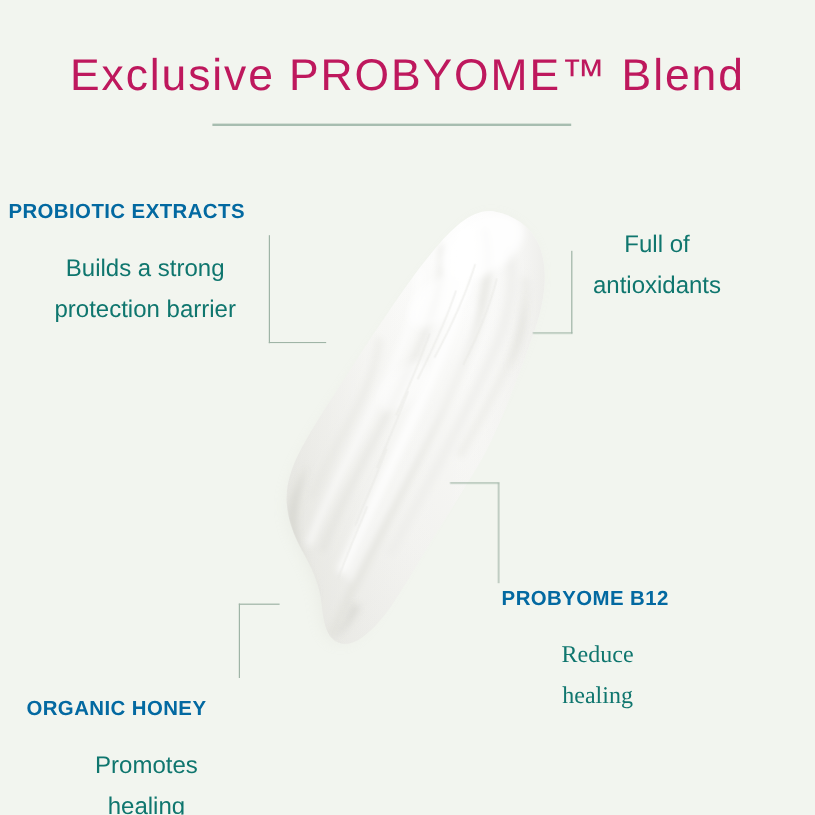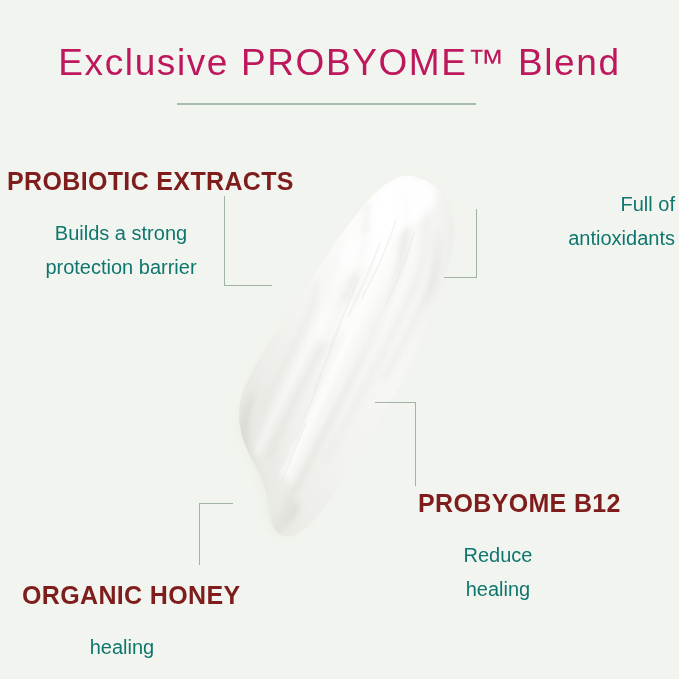--- a/index.html
+++ b/index.html
@@ -44,24 +44,24 @@
     width: 299px;
     height: 2px;
     background: #a7bdb0;
   }
 
   
   .callout {
     position: absolute;
   }
   .callout .heading {
-    font-size: 25px;
+    font-size: 17px;
     font-weight: bold;
     letter-spacing: 0.35px;
-    color: #7f1d1d;
+    color: #0369a1;
     white-space: nowrap;
     line-height: 1.15;
   }
   .callout .body {
     font-size: 20px;
     font-weight: 400;
     color: #0f766e;
     line-height: 34px;
     margin-top: 20px;
   }
@@ -74,29 +74,29 @@
     width: 250px;
   }
   #callout-probiotic .body { text-align: center; width: 228px; }
 
   #callout-turmeric {
     left: 420px;
     top: 167px;
     width: 255px;
     text-align: right;
   }
-  #callout-turmeric .body { text-align: right; width: 255px; }
+  #callout-turmeric .body { text-align: center; width: 255px; }
 
   #callout-vitamin {
     left: 418px;
     top: 489px;
     width: 230px;
     text-align: left;
   }
-  #callout-vitamin .body { text-align: center; width: 160px; }
+  #callout-vitamin .body { text-align: center; width: 160px; font-family: Liberation Serif, serif; }
 
   #callout-honey {
     left: 22px;
     top: 581px;
     width: 230px;
     text-align: left;
   }
   #callout-honey .body { text-align: center; width: 200px; }
 
   
@@ -283,17 +283,18 @@
     <div class="heading">PROBYOME B12</div>
     <div class="body">
       <span class="line">Reduce</span>
       <span class="line">healing</span>
     </div>
   </div>
 
   <div class="callout" id="callout-honey">
     <div class="heading">ORGANIC HONEY</div>
     <div class="body">
+      <span class="line">Promotes</span>
       <span class="line">healing</span>
     </div>
   </div>
 
 </div>
 
 </body></html>

